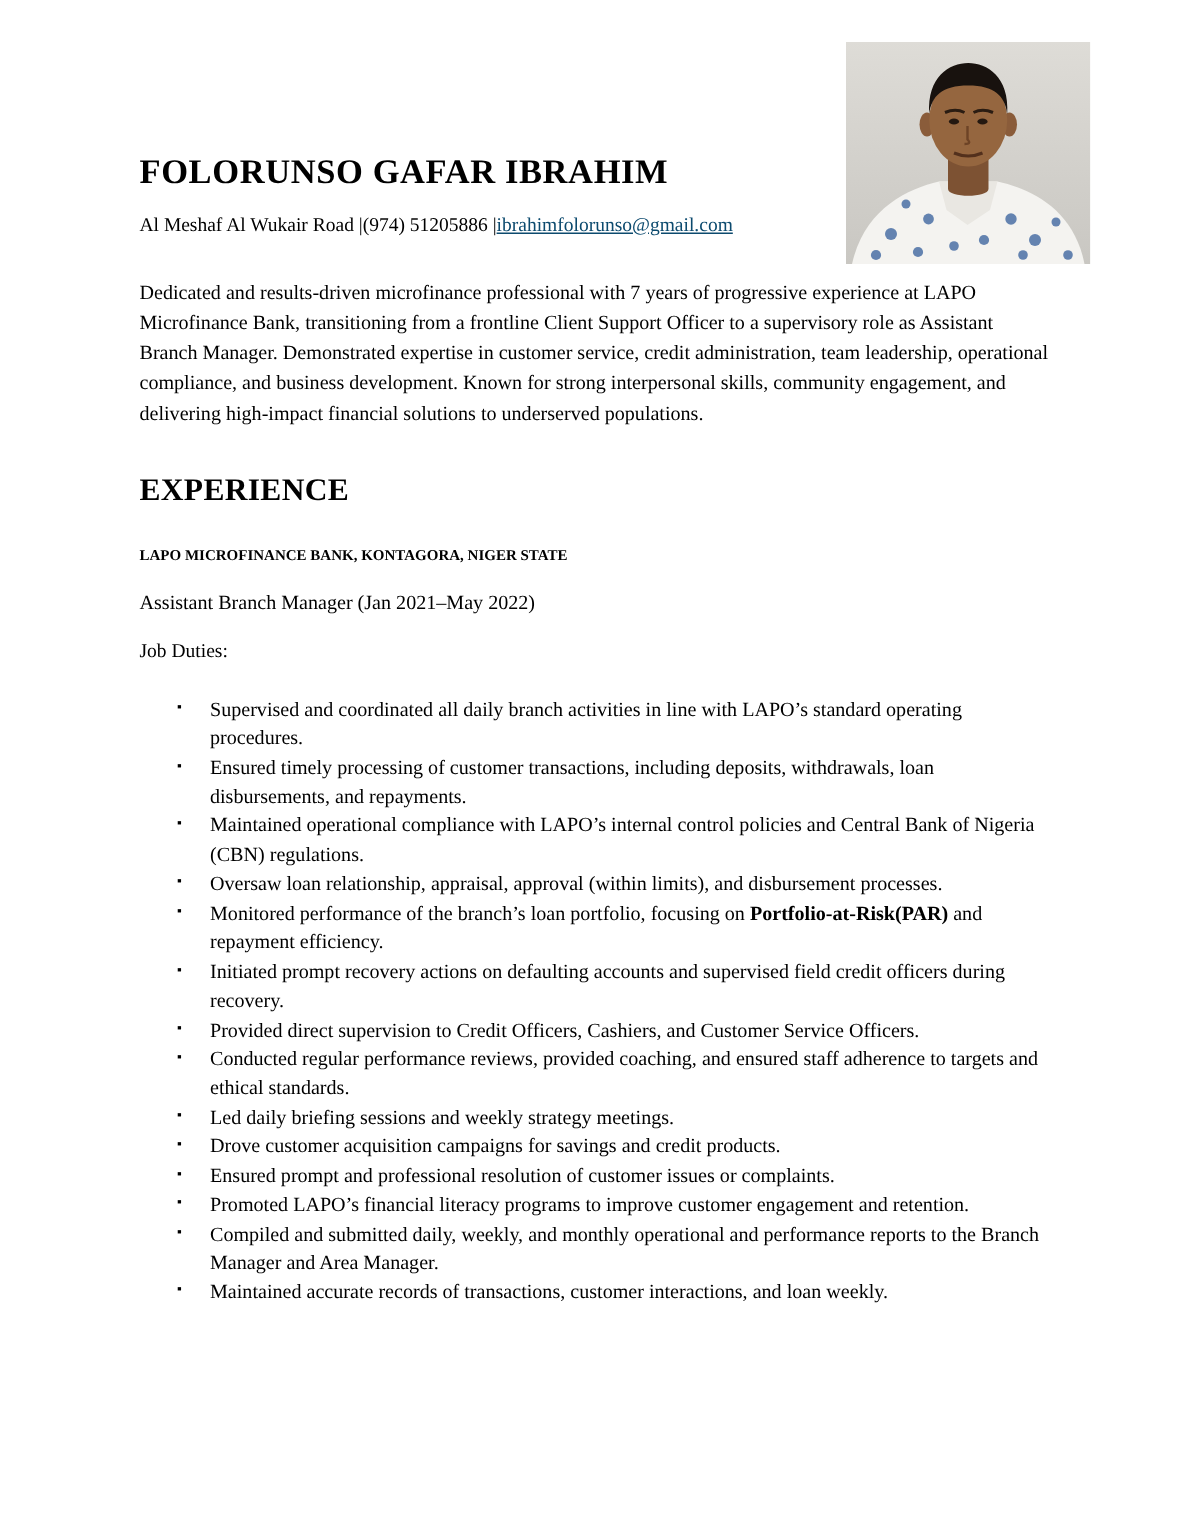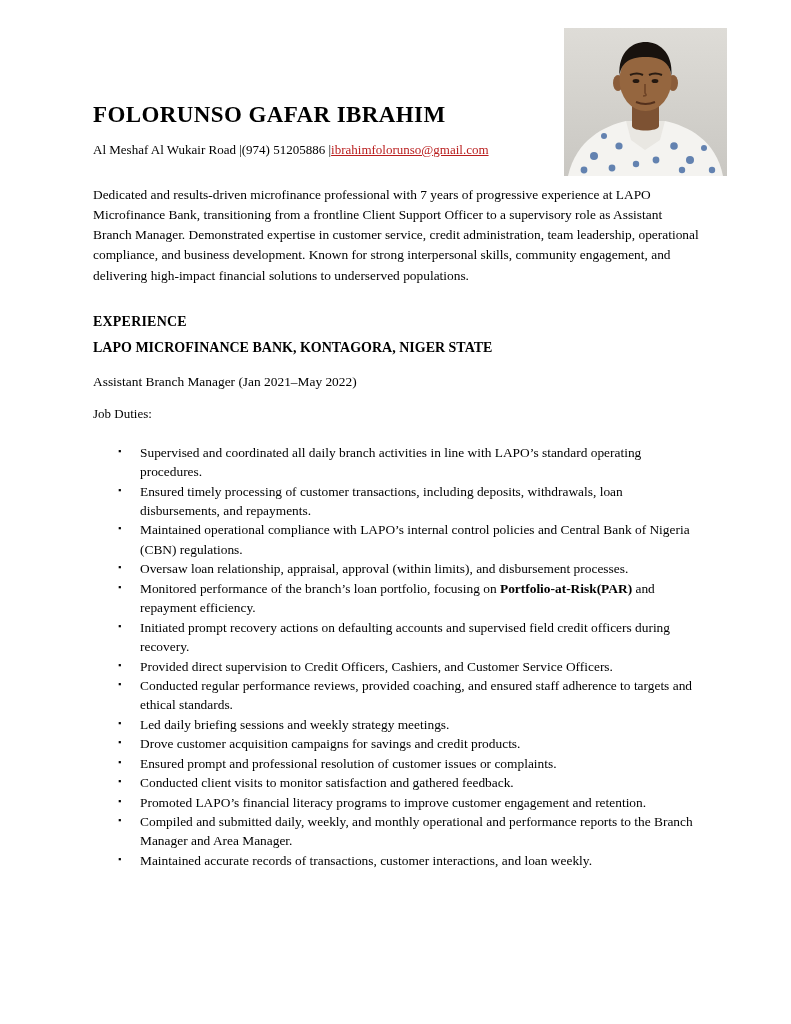--- a/index.html
+++ b/index.html
@@ -35,38 +35,38 @@
     font-weight: bold;
     letter-spacing: 0.4px;
     line-height: 1.2;
   }
   .contact {
     margin: 12px 0 0 0;
     font-size: 13px;
     line-height: 1.35;
   }
   .contact a.email {
-    color: #b91c1c;
+    color: #0c4a6e;
     text-decoration: underline;
     cursor: pointer;
   }
   .summary {
     margin: 27px 0 0 0;
     font-size: 13.4px;
     line-height: 1.5;
   }
   h2.section-heading {
     margin: 28px 0 0 0;
-    font-size: 14px;
+    font-size: 21px;
     font-weight: bold;
     letter-spacing: 0.2px;
   }
   h3.company {
-    margin: 10px 0 0 0;
-    font-size: 14px;
+    margin: 26px 0 0 0;
+    font-size: 10px;
     font-weight: bold;
   }
   .role {
     margin: 18px 0 16px 0;
     font-size: 13.4px;
   }
   .duties-label {
     margin: 0 0 0 0;
     font-size: 13px;
   }
@@ -164,19 +164,18 @@
     <li class="duty">Ensured timely processing of customer transactions, including deposits, withdrawals, loan disbursements, and repayments.</li>
     <li class="duty">Maintained operational compliance with LAPO’s internal control policies and Central Bank of Nigeria (CBN) regulations.</li>
     <li class="duty">Oversaw loan relationship, appraisal, approval (within limits), and disbursement processes.</li>
     <li class="duty"><span>Monitored performance of the branch’s loan portfolio, focusing on </span><strong>Portfolio-at-Risk(PAR)</strong><span> and repayment efficiency.</span></li>
     <li class="duty">Initiated prompt recovery actions on defaulting accounts and supervised field credit officers during recovery.</li>
     <li class="duty">Provided direct supervision to Credit Officers, Cashiers, and Customer Service Officers.</li>
     <li class="duty">Conducted regular performance reviews, provided coaching, and ensured staff adherence to targets and ethical standards.</li>
     <li class="duty">Led daily briefing sessions and weekly strategy meetings.</li>
     <li class="duty">Drove customer acquisition campaigns for savings and credit products.</li>
     <li class="duty">Ensured prompt and professional resolution of customer issues or complaints.</li>
-    <li class="duty">Conducted client visits to monitor satisfaction and gathered feedback.</li>
     <li class="duty">Promoted LAPO’s financial literacy programs to improve customer engagement and retention.</li>
     <li class="duty">Compiled and submitted daily, weekly, and monthly operational and performance reports to the Branch Manager and Area Manager.</li>
     <li class="duty">Maintained accurate records of transactions, customer interactions, and loan weekly.</li>
   </ul>
 
 </div>
 
 </body></html>

